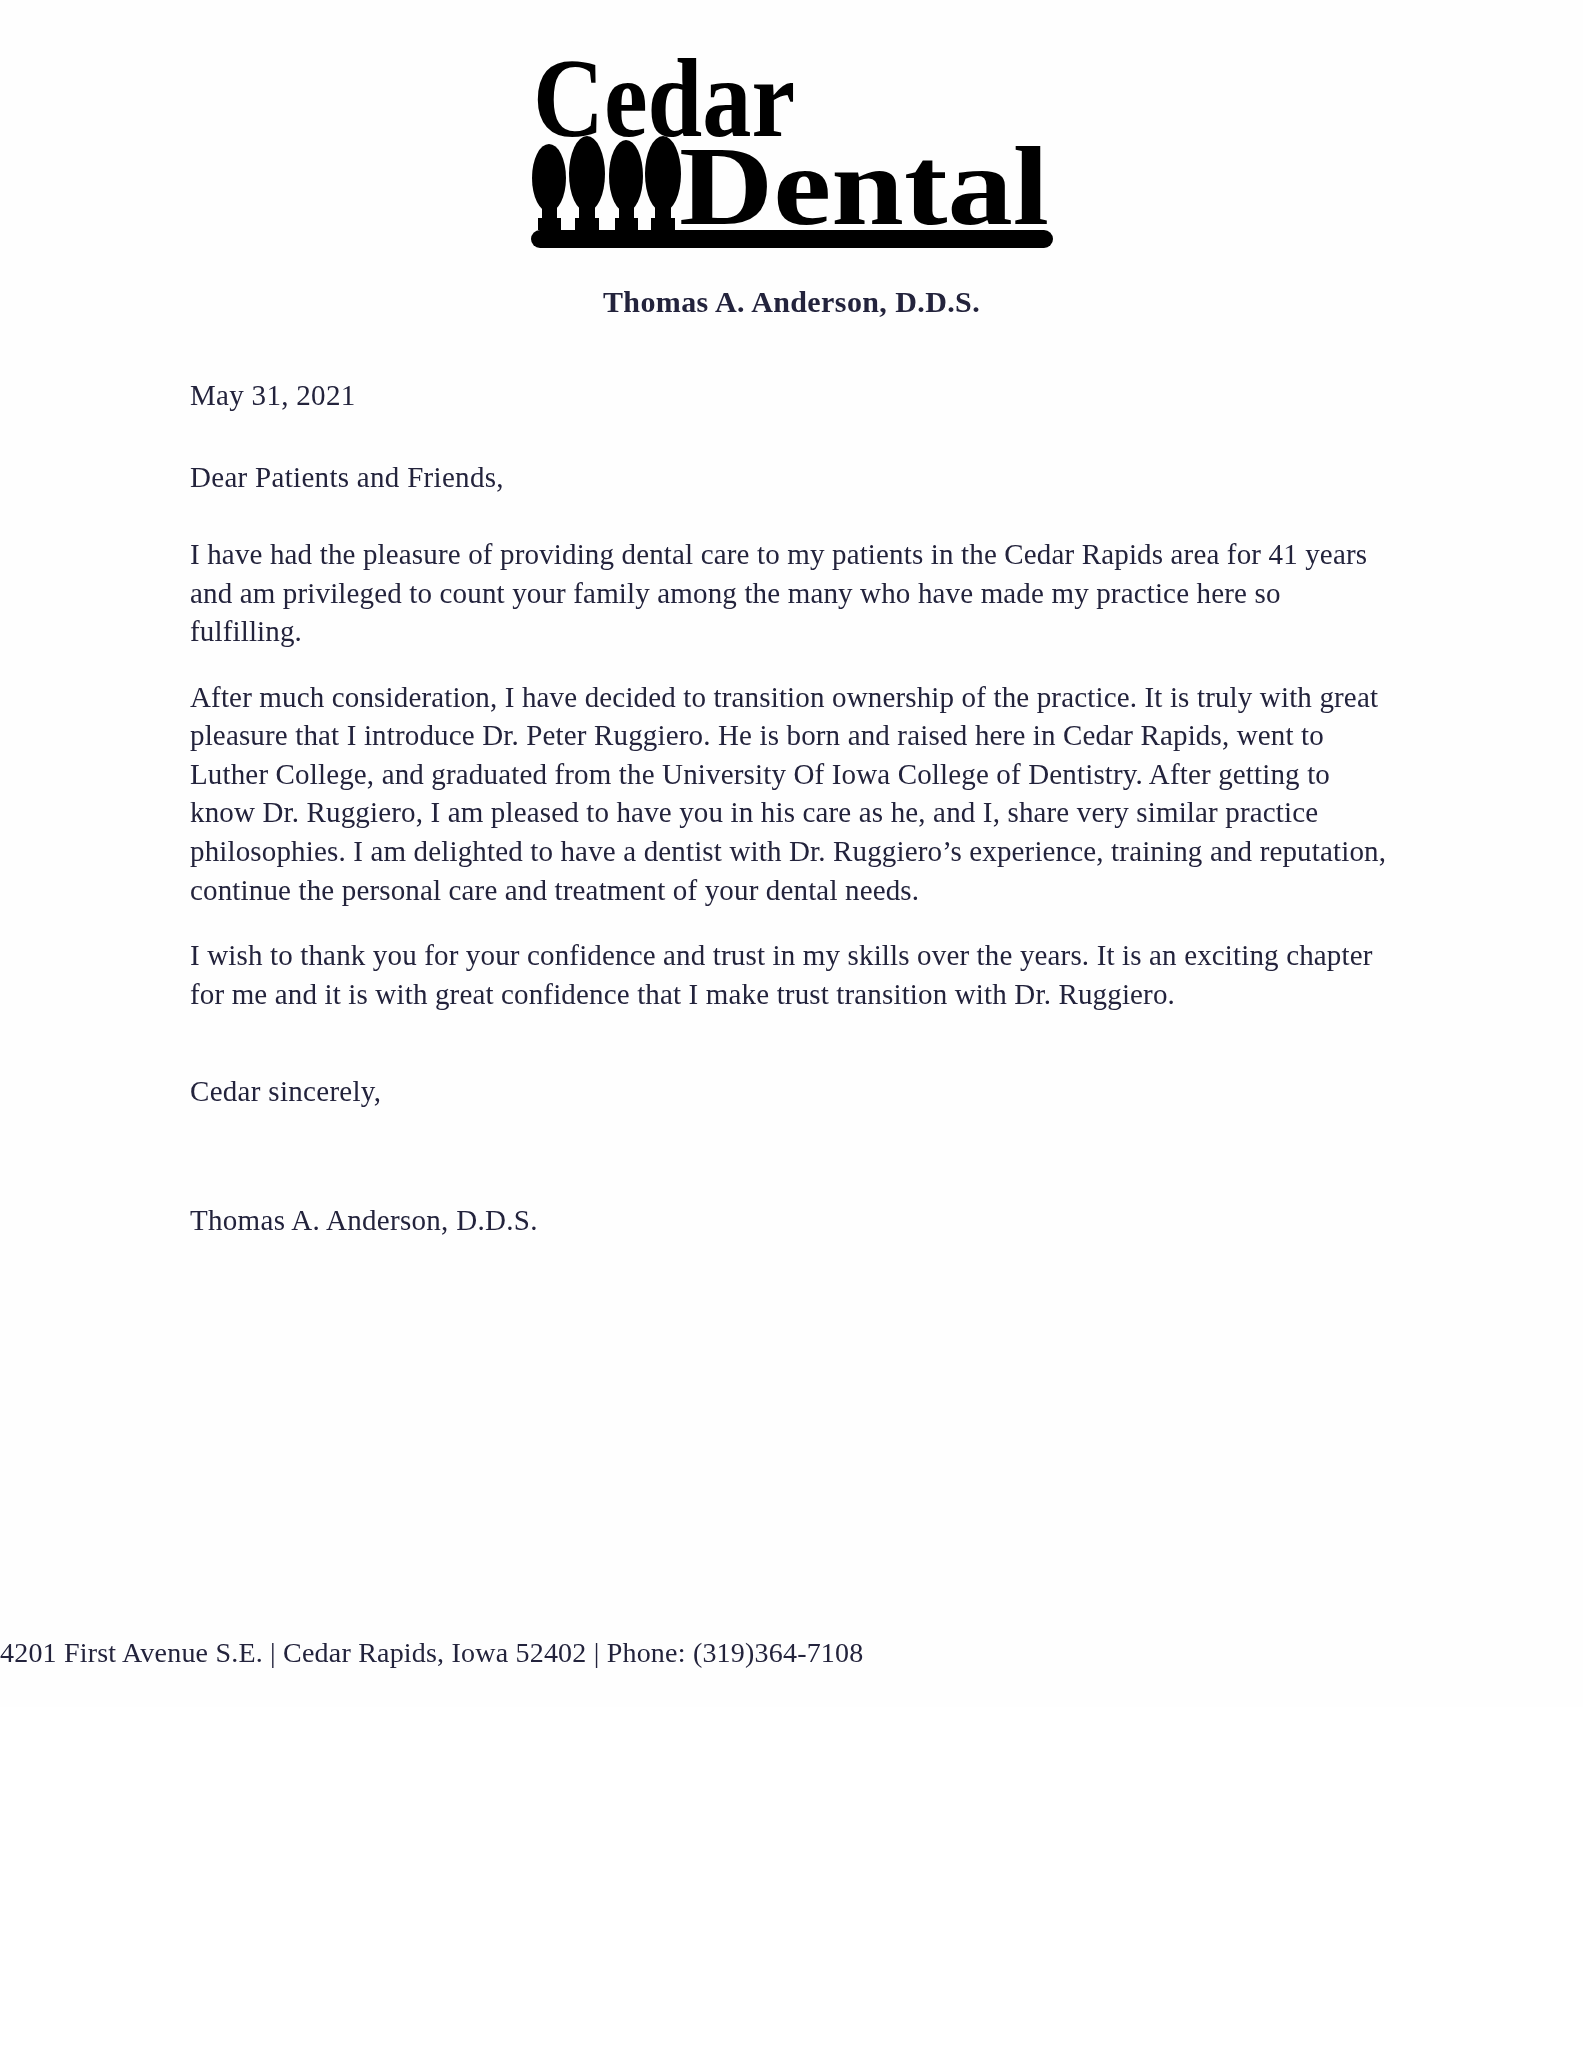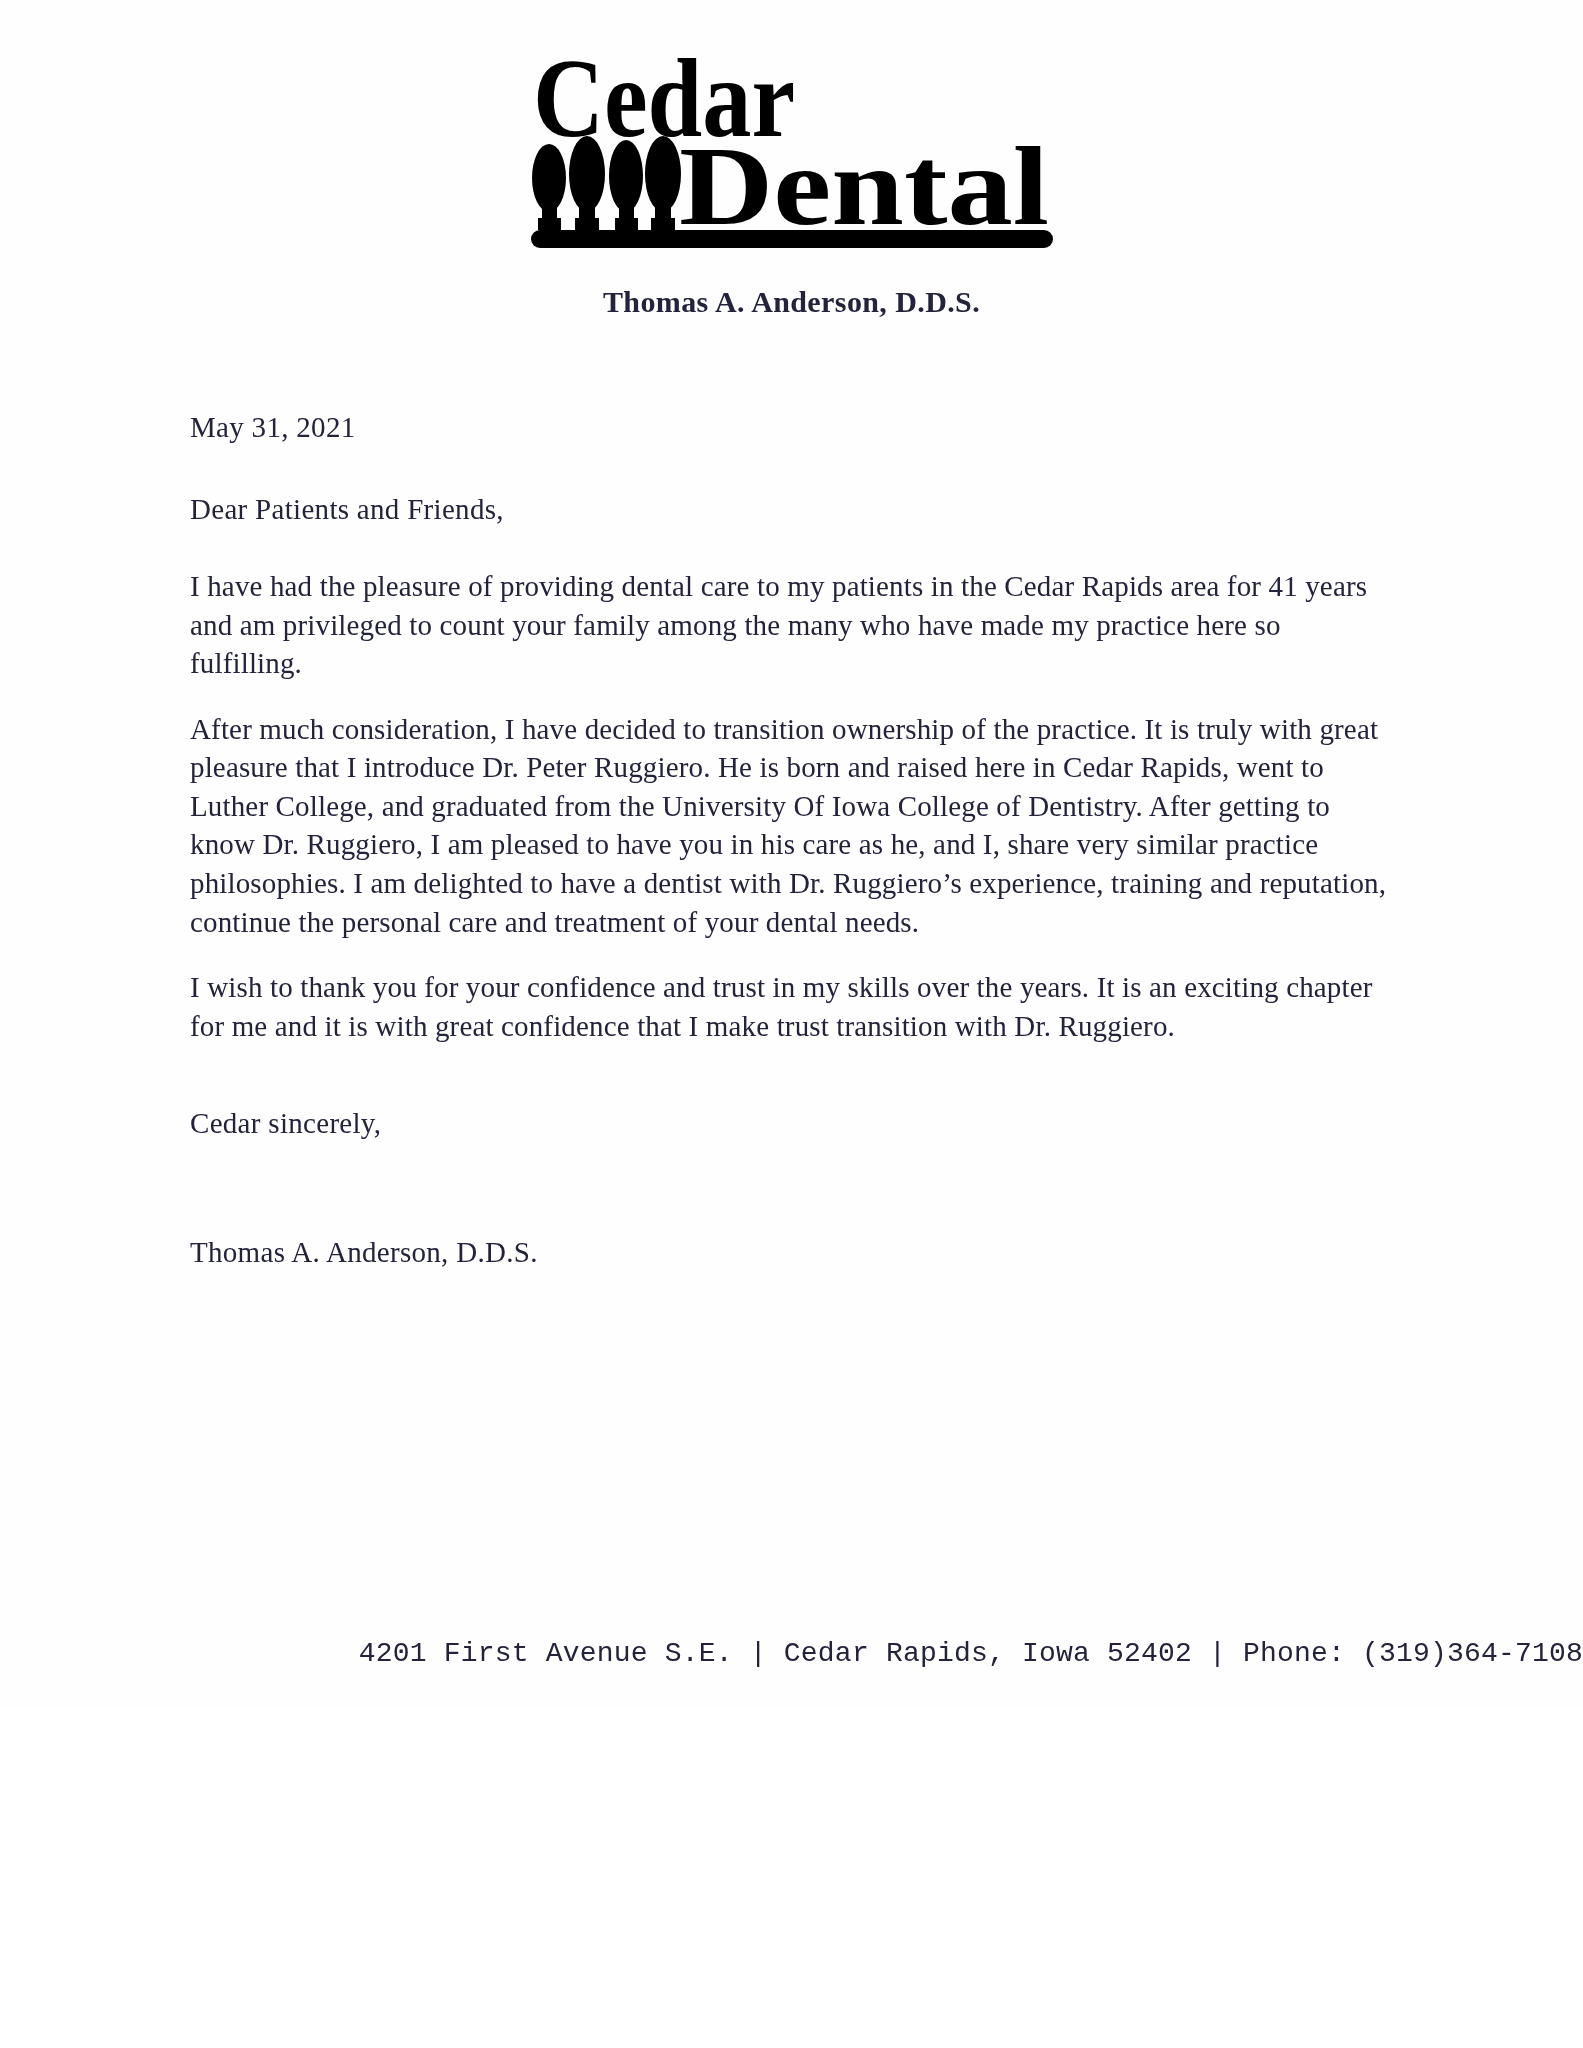--- a/index.html
+++ b/index.html
@@ -55,21 +55,21 @@
 
   
   .letter-body {
     margin: 0 auto;
     padding-left: 190px;
     padding-right: 190px;
     box-sizing: border-box;
   }
 
   .date-line {
-    margin-top: 92px;
+    margin-top: 60px;
     font-size: 29px;
     letter-spacing: 0.3px;
     color: #23233c;
   }
 
   .salutation {
     margin-top: 49px;
     font-size: 29px;
     letter-spacing: 0.3px;
     color: #23233c;
@@ -101,25 +101,24 @@
     letter-spacing: 0.3px;
     color: #23233c;
   }
 
   
   .footer {
     position: absolute;
     left: 0;
     right: 0;
     bottom: 38px;
-    text-align: right;
+    text-align: left;
     font-size: 28px;
     letter-spacing: 0.2px;
     color: #23233c;
-    font-family: Liberation Mono, monospace;
   }
 </style>
 </head>
 <body>
 
 <div class="page">
 
   <header class="letterhead">
 
     <div class="logo-block">

